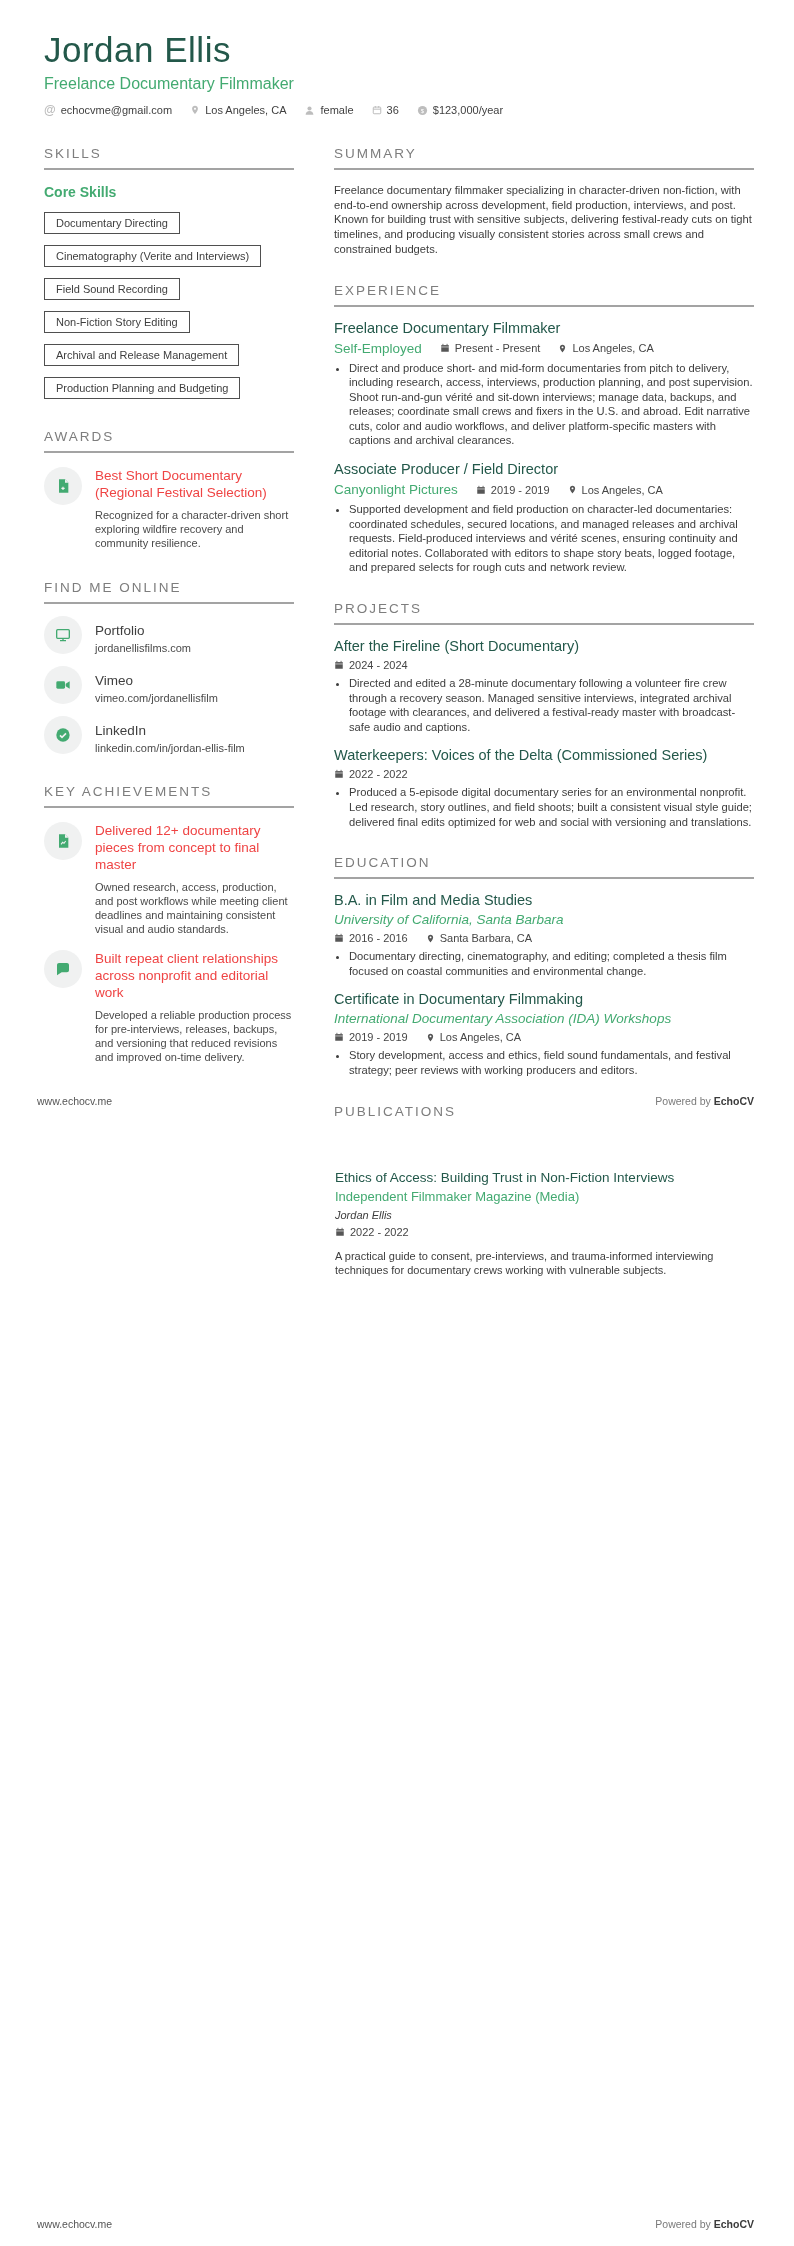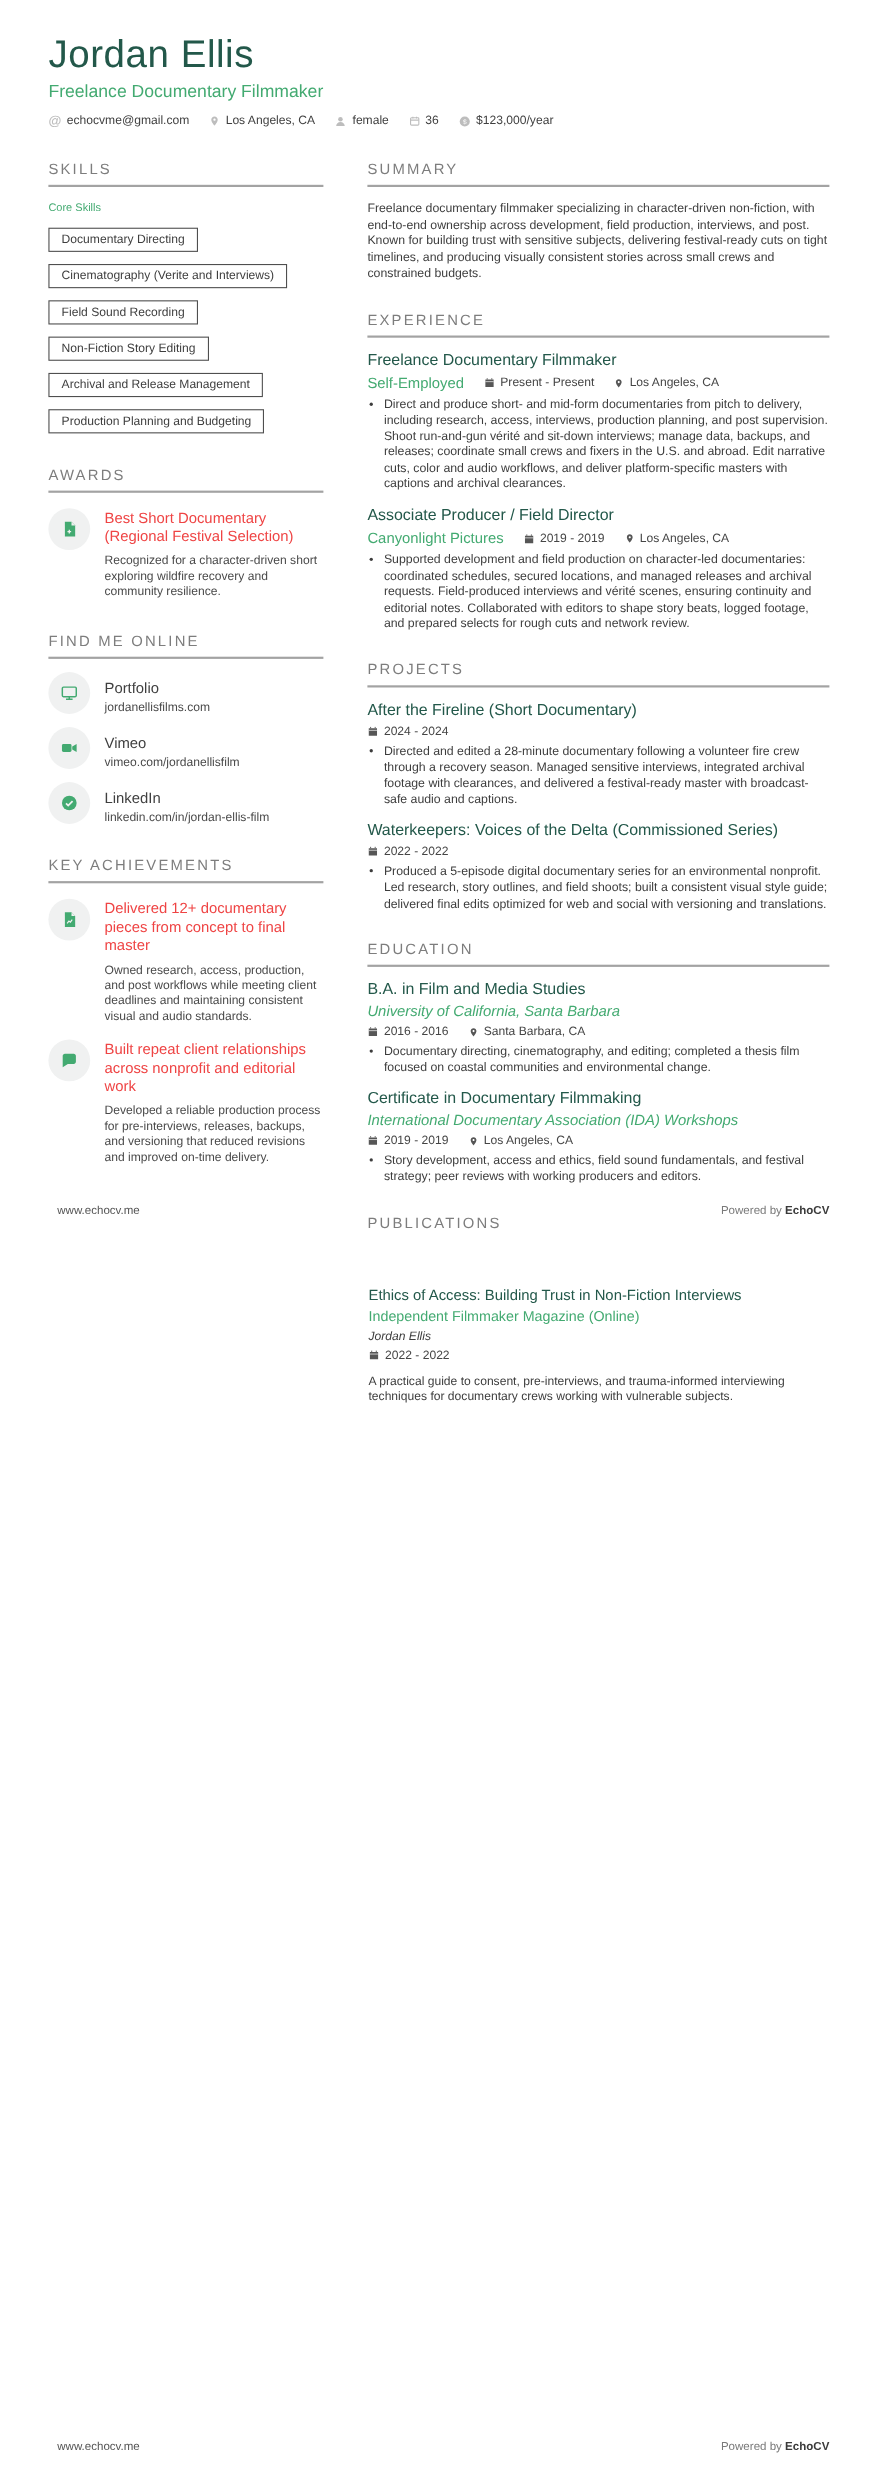--- a/index.html
+++ b/index.html
@@ -28,21 +28,21 @@
   .col-right { flex:1; min-width:0; }
 
   .sec-label {
     font-size:13.5px; letter-spacing:2px; color:#7d7d7d;
     border-bottom:2px solid #a3a3a3; padding-bottom:7px;
   }
   .l-section { margin-bottom:30px; }
   .r-section { margin-bottom:26px; }
 
   
-  .group-title { font-size:10px; color:#43aa71; font-weight:400; margin:14px 0 12px; }
+  .group-title { font-size:14px; color:#43aa71; font-weight:700; margin:14px 0 12px; }
   .skill-box {
     display:table; border:1px solid #4f4f4f; padding:4px 11px; margin-bottom:11px;
     font-size:11px; color:#3e3e3e;
   }
 
   
   .icon-entry { display:flex; gap:13px; margin-top:14px; }
   .circle-icon {
     width:38px; height:38px; border-radius:50%; background:#f0f1f1; color:#43aa71;
     display:flex; align-items:center; justify-content:center; flex:none;
@@ -68,21 +68,21 @@
   
   .pub-block { position:absolute; left:335px; top:47px; width:420px; }
   .pub-title { font-size:13.5px; color:#23584a; font-weight:500; }
   .pub-source { font-size:13px; color:#43aa71; font-weight:500; margin-top:4px; }
   .pub-author { font-size:11px; font-style:italic; color:#3d3d3d; margin-top:5px; }
   .pub-meta-row { margin-top:5px; }
   .pub-desc { font-size:11px; line-height:14px; color:#3d3d3d; margin-top:11px; }
 
   
   .page-footer {
-    position:absolute; left:52px; right:40px; bottom:16px;
+    position:absolute; left:37px; right:40px; bottom:16px;
     display:flex; justify-content:space-between; align-items:baseline;
     font-size:10.5px; color:#555;
   }
   .powered { color:#7a7a7a; }
   .powered .brand { color:#3a3a3a; font-weight:700; }
 
   svg { display:block; }
 </style>
 </head>
 <body>
@@ -435,21 +435,21 @@
   <div class="page-footer">
     <span>www.echocv.me</span>
     <span class="powered"><span>Powered by </span><span class="brand">EchoCV</span></span>
   </div>
 </div>
 
 <div class="page" id="page2">
 
   <div class="pub-block">
     <div class="pub-title">Ethics of Access: Building Trust in Non-Fiction Interviews</div>
-    <div class="pub-source">Independent Filmmaker Magazine (Online)</div>
+    <div class="pub-source">Independent Filmmaker Magazine (Media)</div>
     <div class="pub-author">Jordan Ellis</div>
     <div class="sub-row pub-meta-row">
       <span class="meta">
         <span class="micon">
           <svg width="10" height="10" viewBox="0 0 24 24" fill="currentColor">
               <path d="M7 2v3M17 2v3" stroke="currentColor" stroke-width="2"></path>
               <path d="M3 5h18v16H3z"></path>
               <path d="M3 9.5h18" stroke="#fff" stroke-width="1.5"></path>
             </svg>
         </span>

